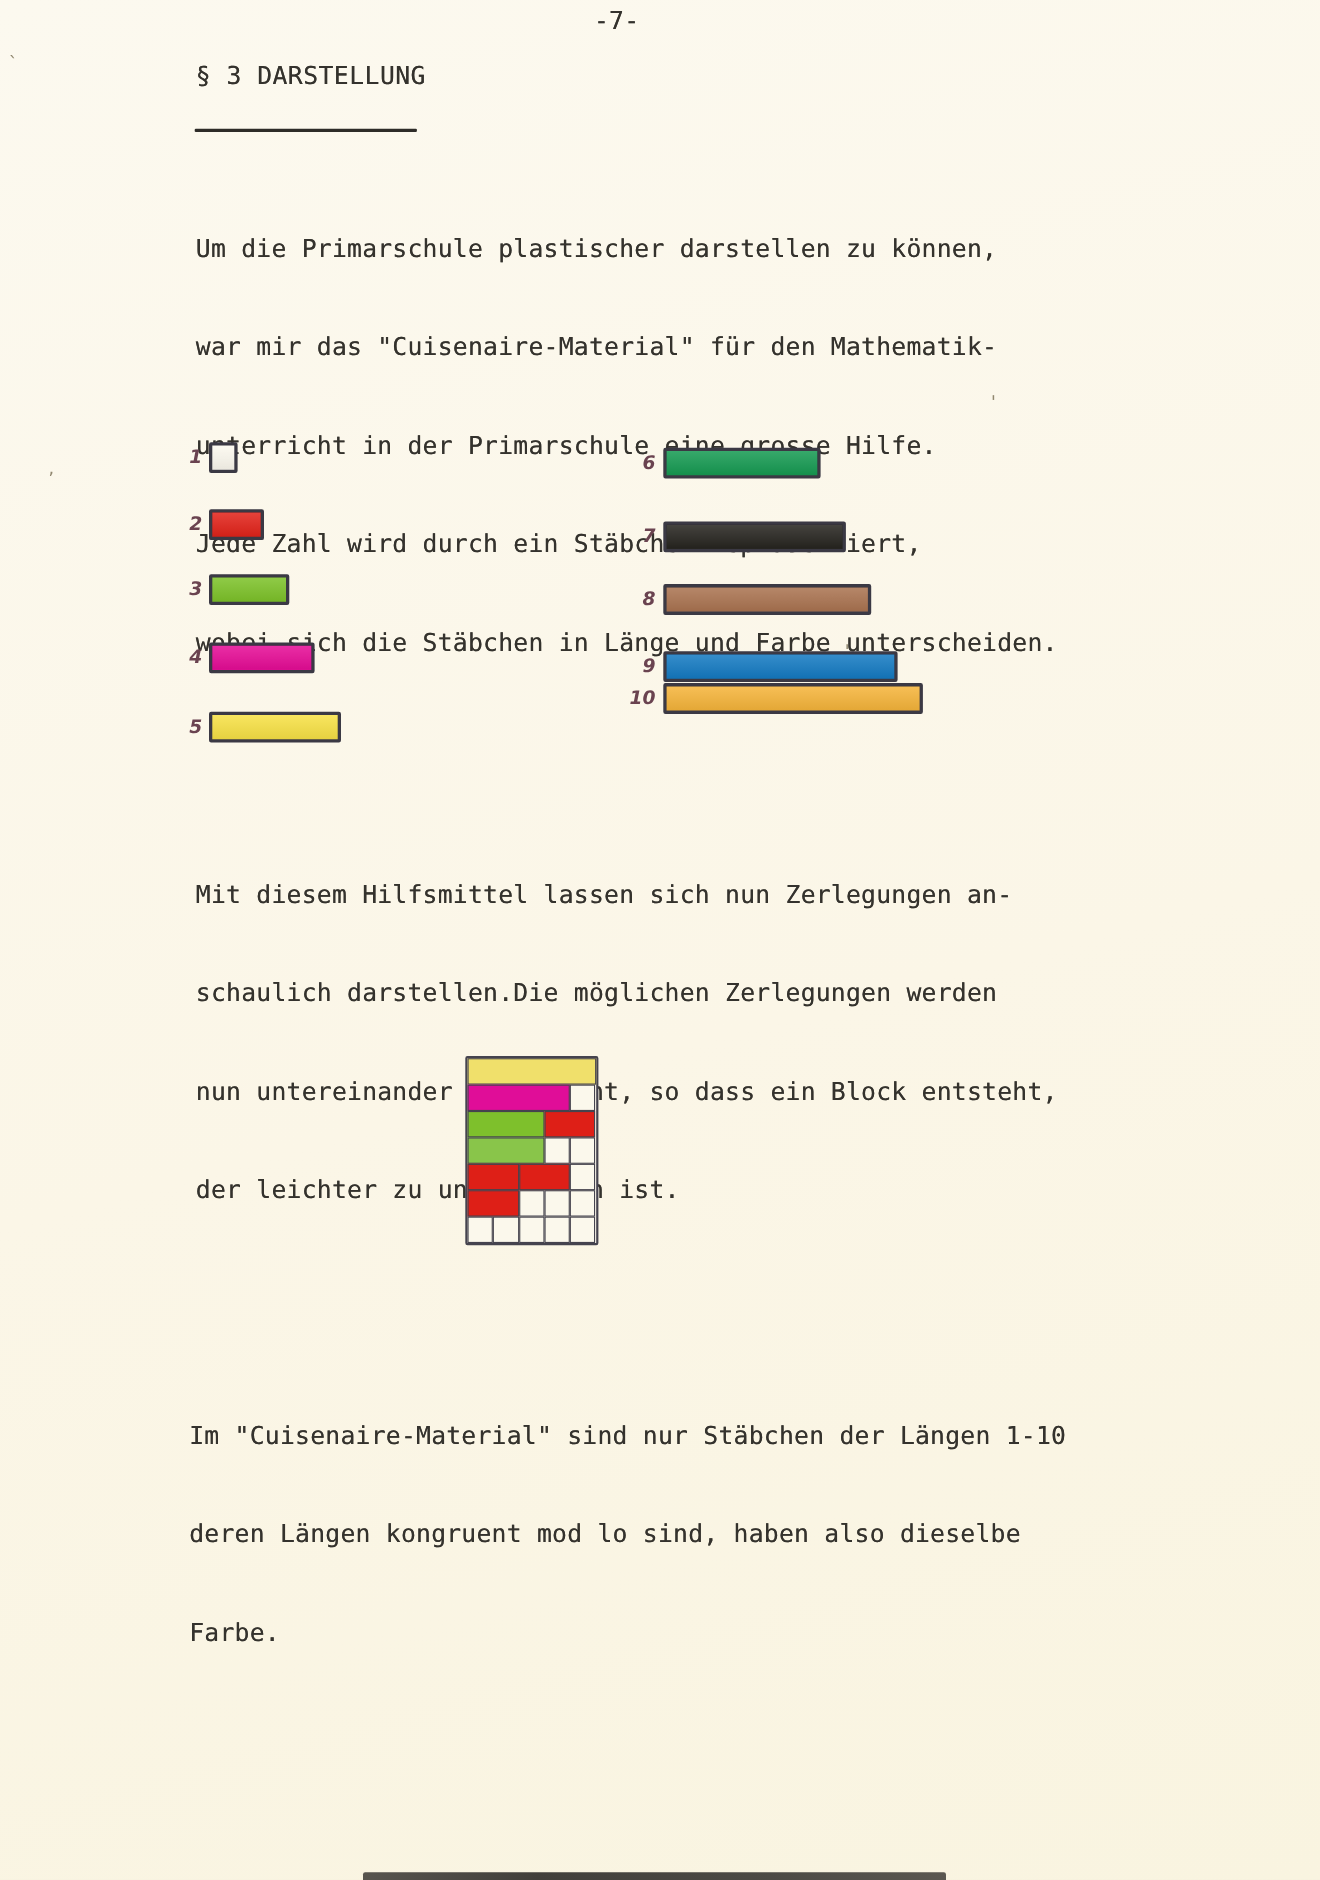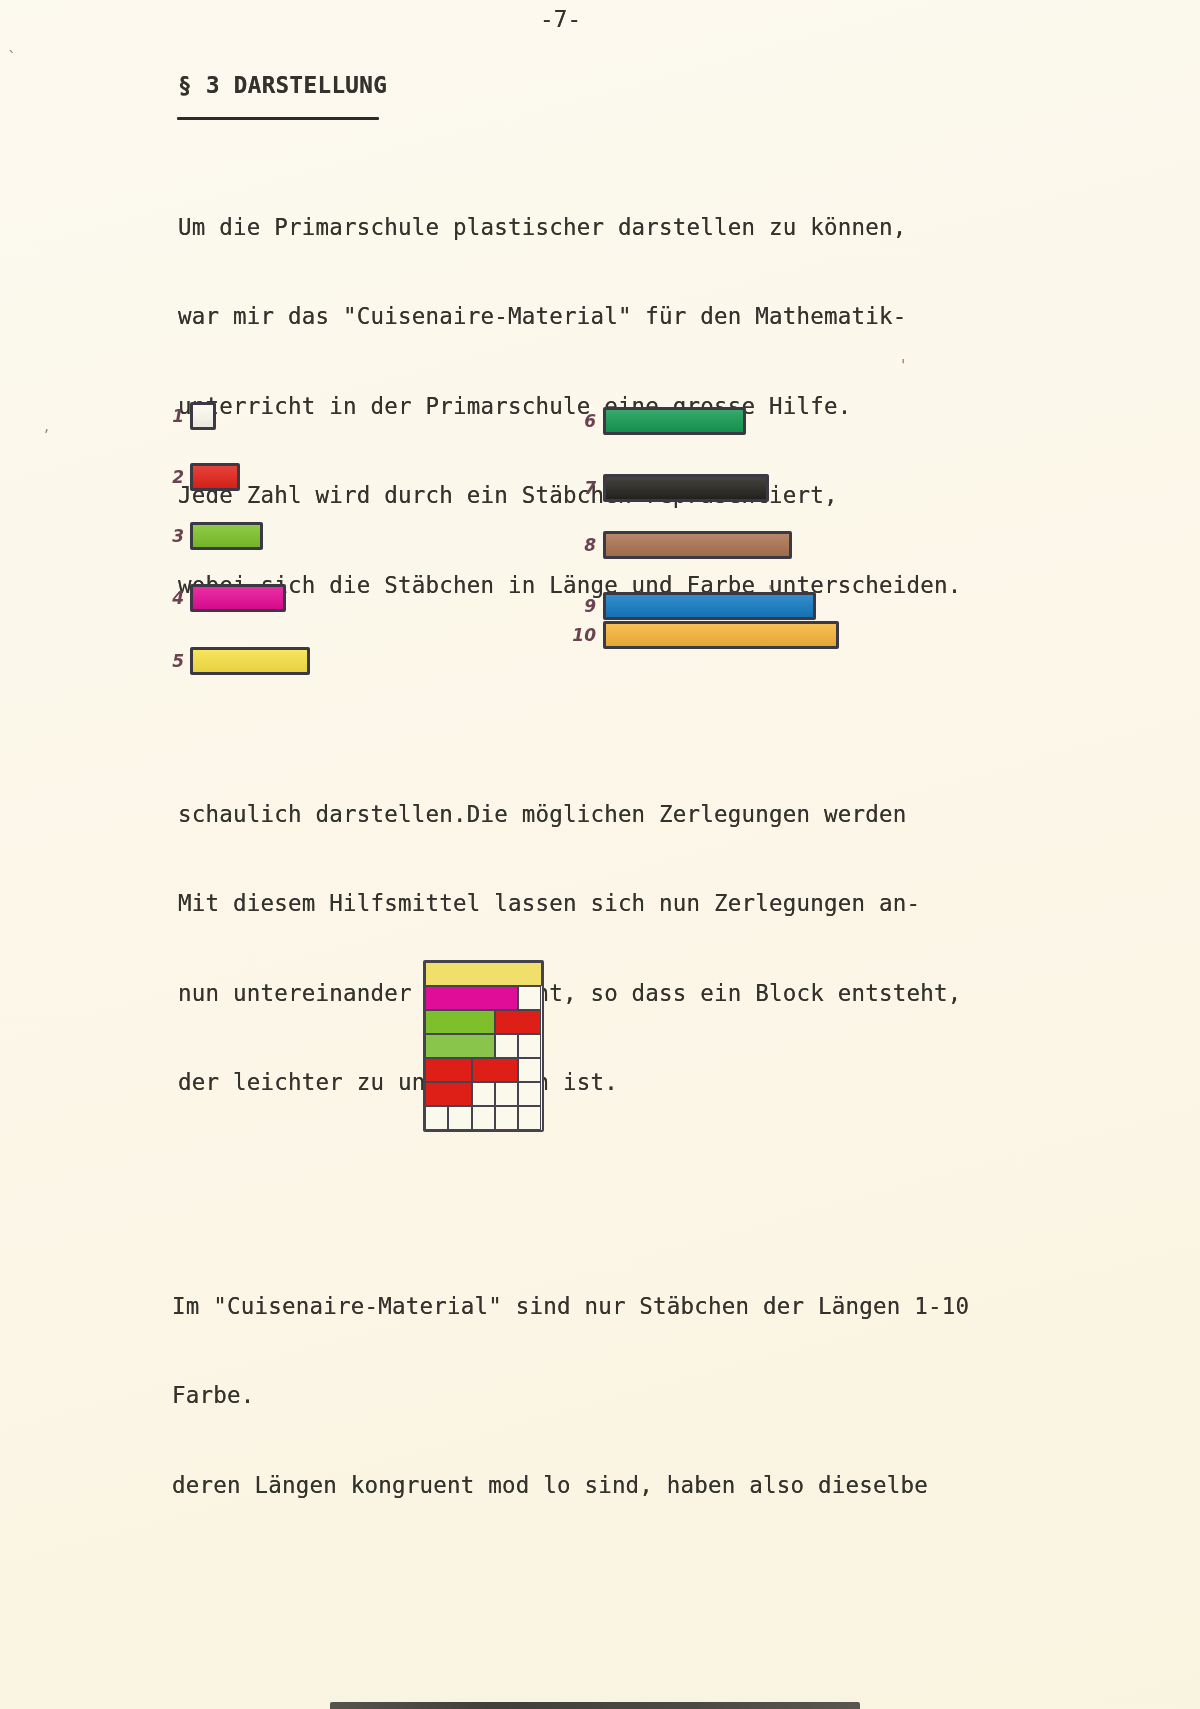--- a/index.html
+++ b/index.html
@@ -13,21 +13,21 @@
     overflow:hidden;
   }
   .type{
     position:absolute;
     font-size:22.5px;
     letter-spacing:0.2px;
     white-space:pre;
     text-shadow:0 0 0.6px rgba(45,43,38,0.75);
   }
   .pageno{left:540px;top:6px;}
-  .heading{left:178px;top:72px;letter-spacing:0.4px;font-weight:bold;}
+  .heading{left:178px;top:56px;letter-spacing:0.4px;}
   .heading-rule{
     position:absolute;left:177px;top:117px;width:202px;height:3px;
     background:#2e2c28;border-radius:1px;
   }
   .para .line{line-height:37.4px;}
   .p1{left:178px;top:157px;}
   .p2{left:178px;top:744px;}
   .p3{left:172px;top:1236px;}
 
   
@@ -131,22 +131,22 @@
   <div class="rod-slot right" style="top:591px">
       <span class="rod-label">9</span>
       <div class="rod-bar" style="width: 212.7px; background-color: rgb(20, 122, 194); border-color: rgb(59, 57, 68);"></div>
     </div>
   <div class="rod-slot right" style="top:620px">
       <span class="rod-label">10</span>
       <div class="rod-bar" style="width: 236px; background-color: rgb(245, 180, 58); border-color: rgb(59, 57, 68);"></div>
     </div>
 
   <div class="type para p2">
+    <div class="line">Mit diesem Hilfsmittel lassen sich nun Zerlegungen an-</div>
     <div class="line">schaulich darstellen.Die möglichen Zerlegungen werden</div>
-    <div class="line">Mit diesem Hilfsmittel lassen sich nun Zerlegungen an-</div>
     <div class="line">nun untereinander aufgereiht, so dass ein Block entsteht,</div>
     <div class="line">der leichter zu untersuchen ist.</div>
   </div>
 
   <div class="block" style="border-color: rgb(69, 67, 78);">
       <div class="block-row">
         <div class="block-piece" style="width: 116.5px; border-color: rgb(69, 67, 78); background-color: rgb(240, 224, 107);"></div>
       </div>
       <div class="block-row">
         <div class="block-piece" style="width: 93.2px; border-color: rgb(69, 67, 78); background-color: rgb(224, 13, 152);"></div>
@@ -176,22 +176,22 @@
         <div class="block-piece" style="width: 23.3px; border-color: rgb(69, 67, 78);"></div>
         <div class="block-piece" style="width: 23.3px; border-color: rgb(69, 67, 78);"></div>
         <div class="block-piece" style="width: 23.3px; border-color: rgb(69, 67, 78);"></div>
         <div class="block-piece" style="width: 23.3px; border-color: rgb(69, 67, 78);"></div>
         <div class="block-piece" style="width: 23.3px; border-color: rgb(69, 67, 78);"></div>
       </div>
     </div>
 
   <div class="type para p3">
     <div class="line">Im "Cuisenaire-Material" sind nur Stäbchen der Längen 1-10</div>
+    <div class="line">deren Längen kongruent mod lo sind, haben also dieselbe</div>
     <div class="line">Farbe.</div>
-    <div class="line">deren Längen kongruent mod lo sind, haben also dieselbe</div>
   </div>
 
   <span class="mark mark-1">`</span>
   <span class="mark mark-2">'</span>
   <span class="mark mark-3">'</span>
   <span class="mark mark-4">,</span>
 
   <div class="bottom-strip"></div>
 
 </div>

